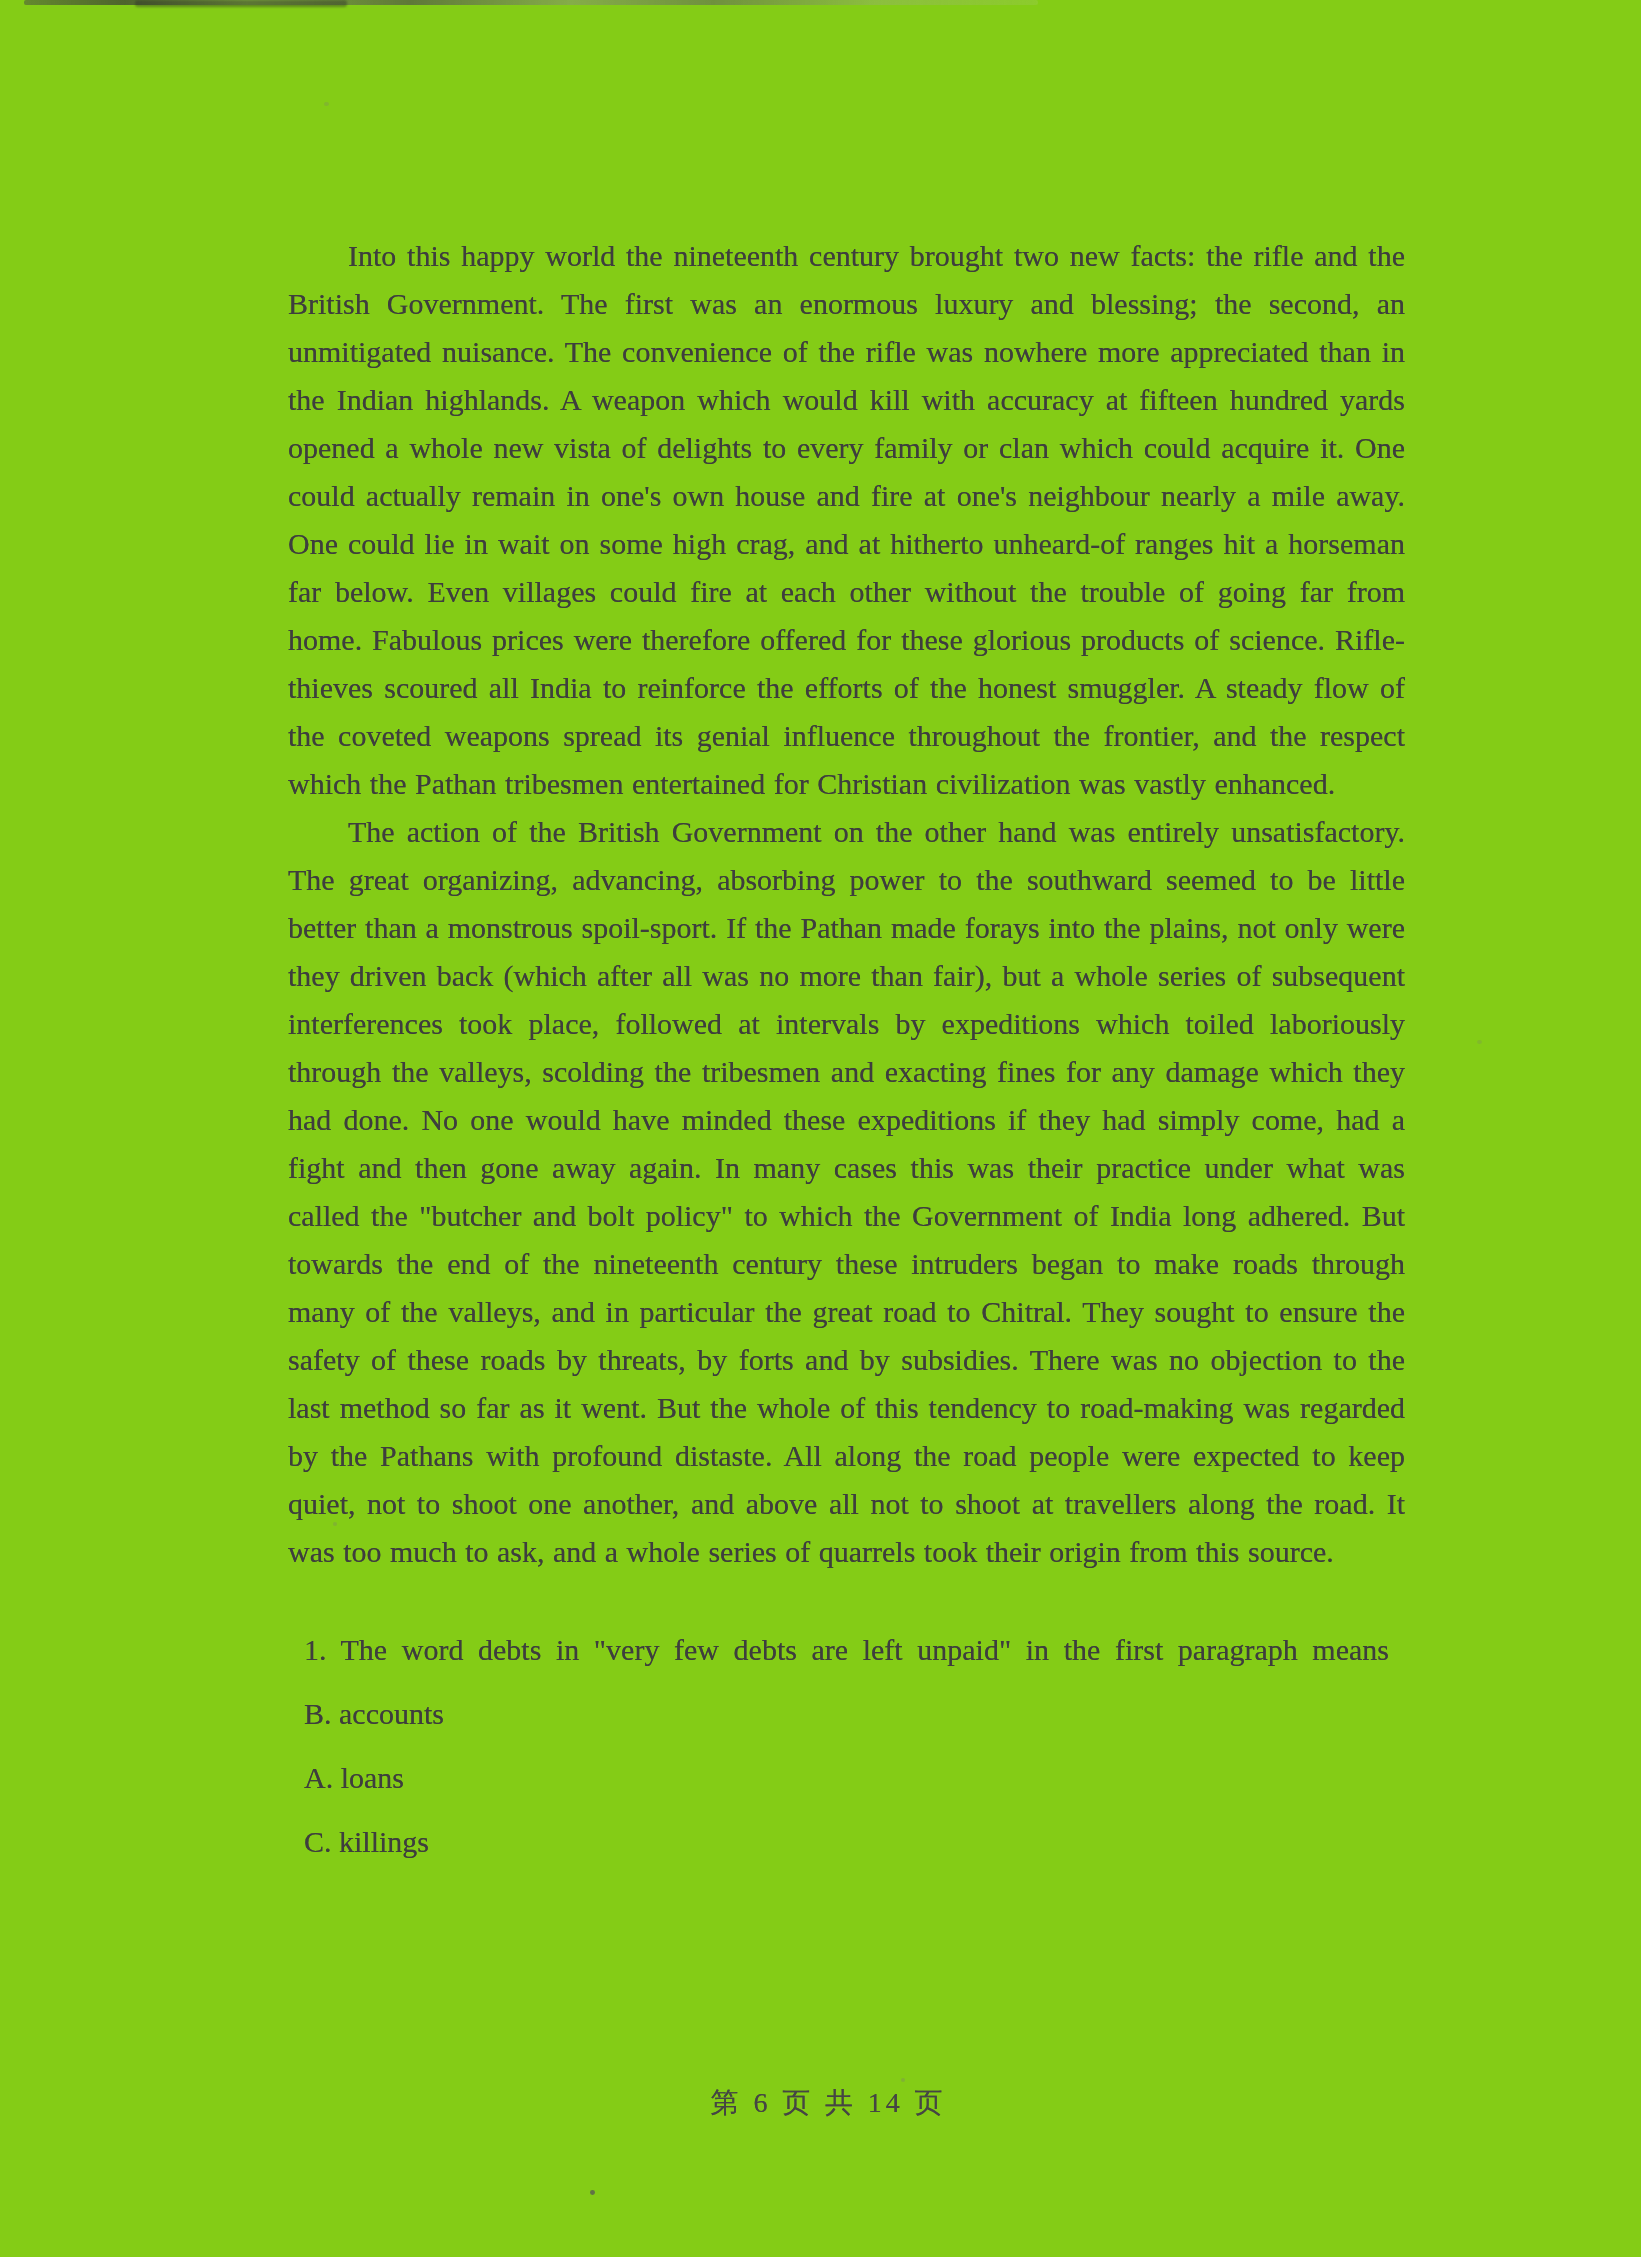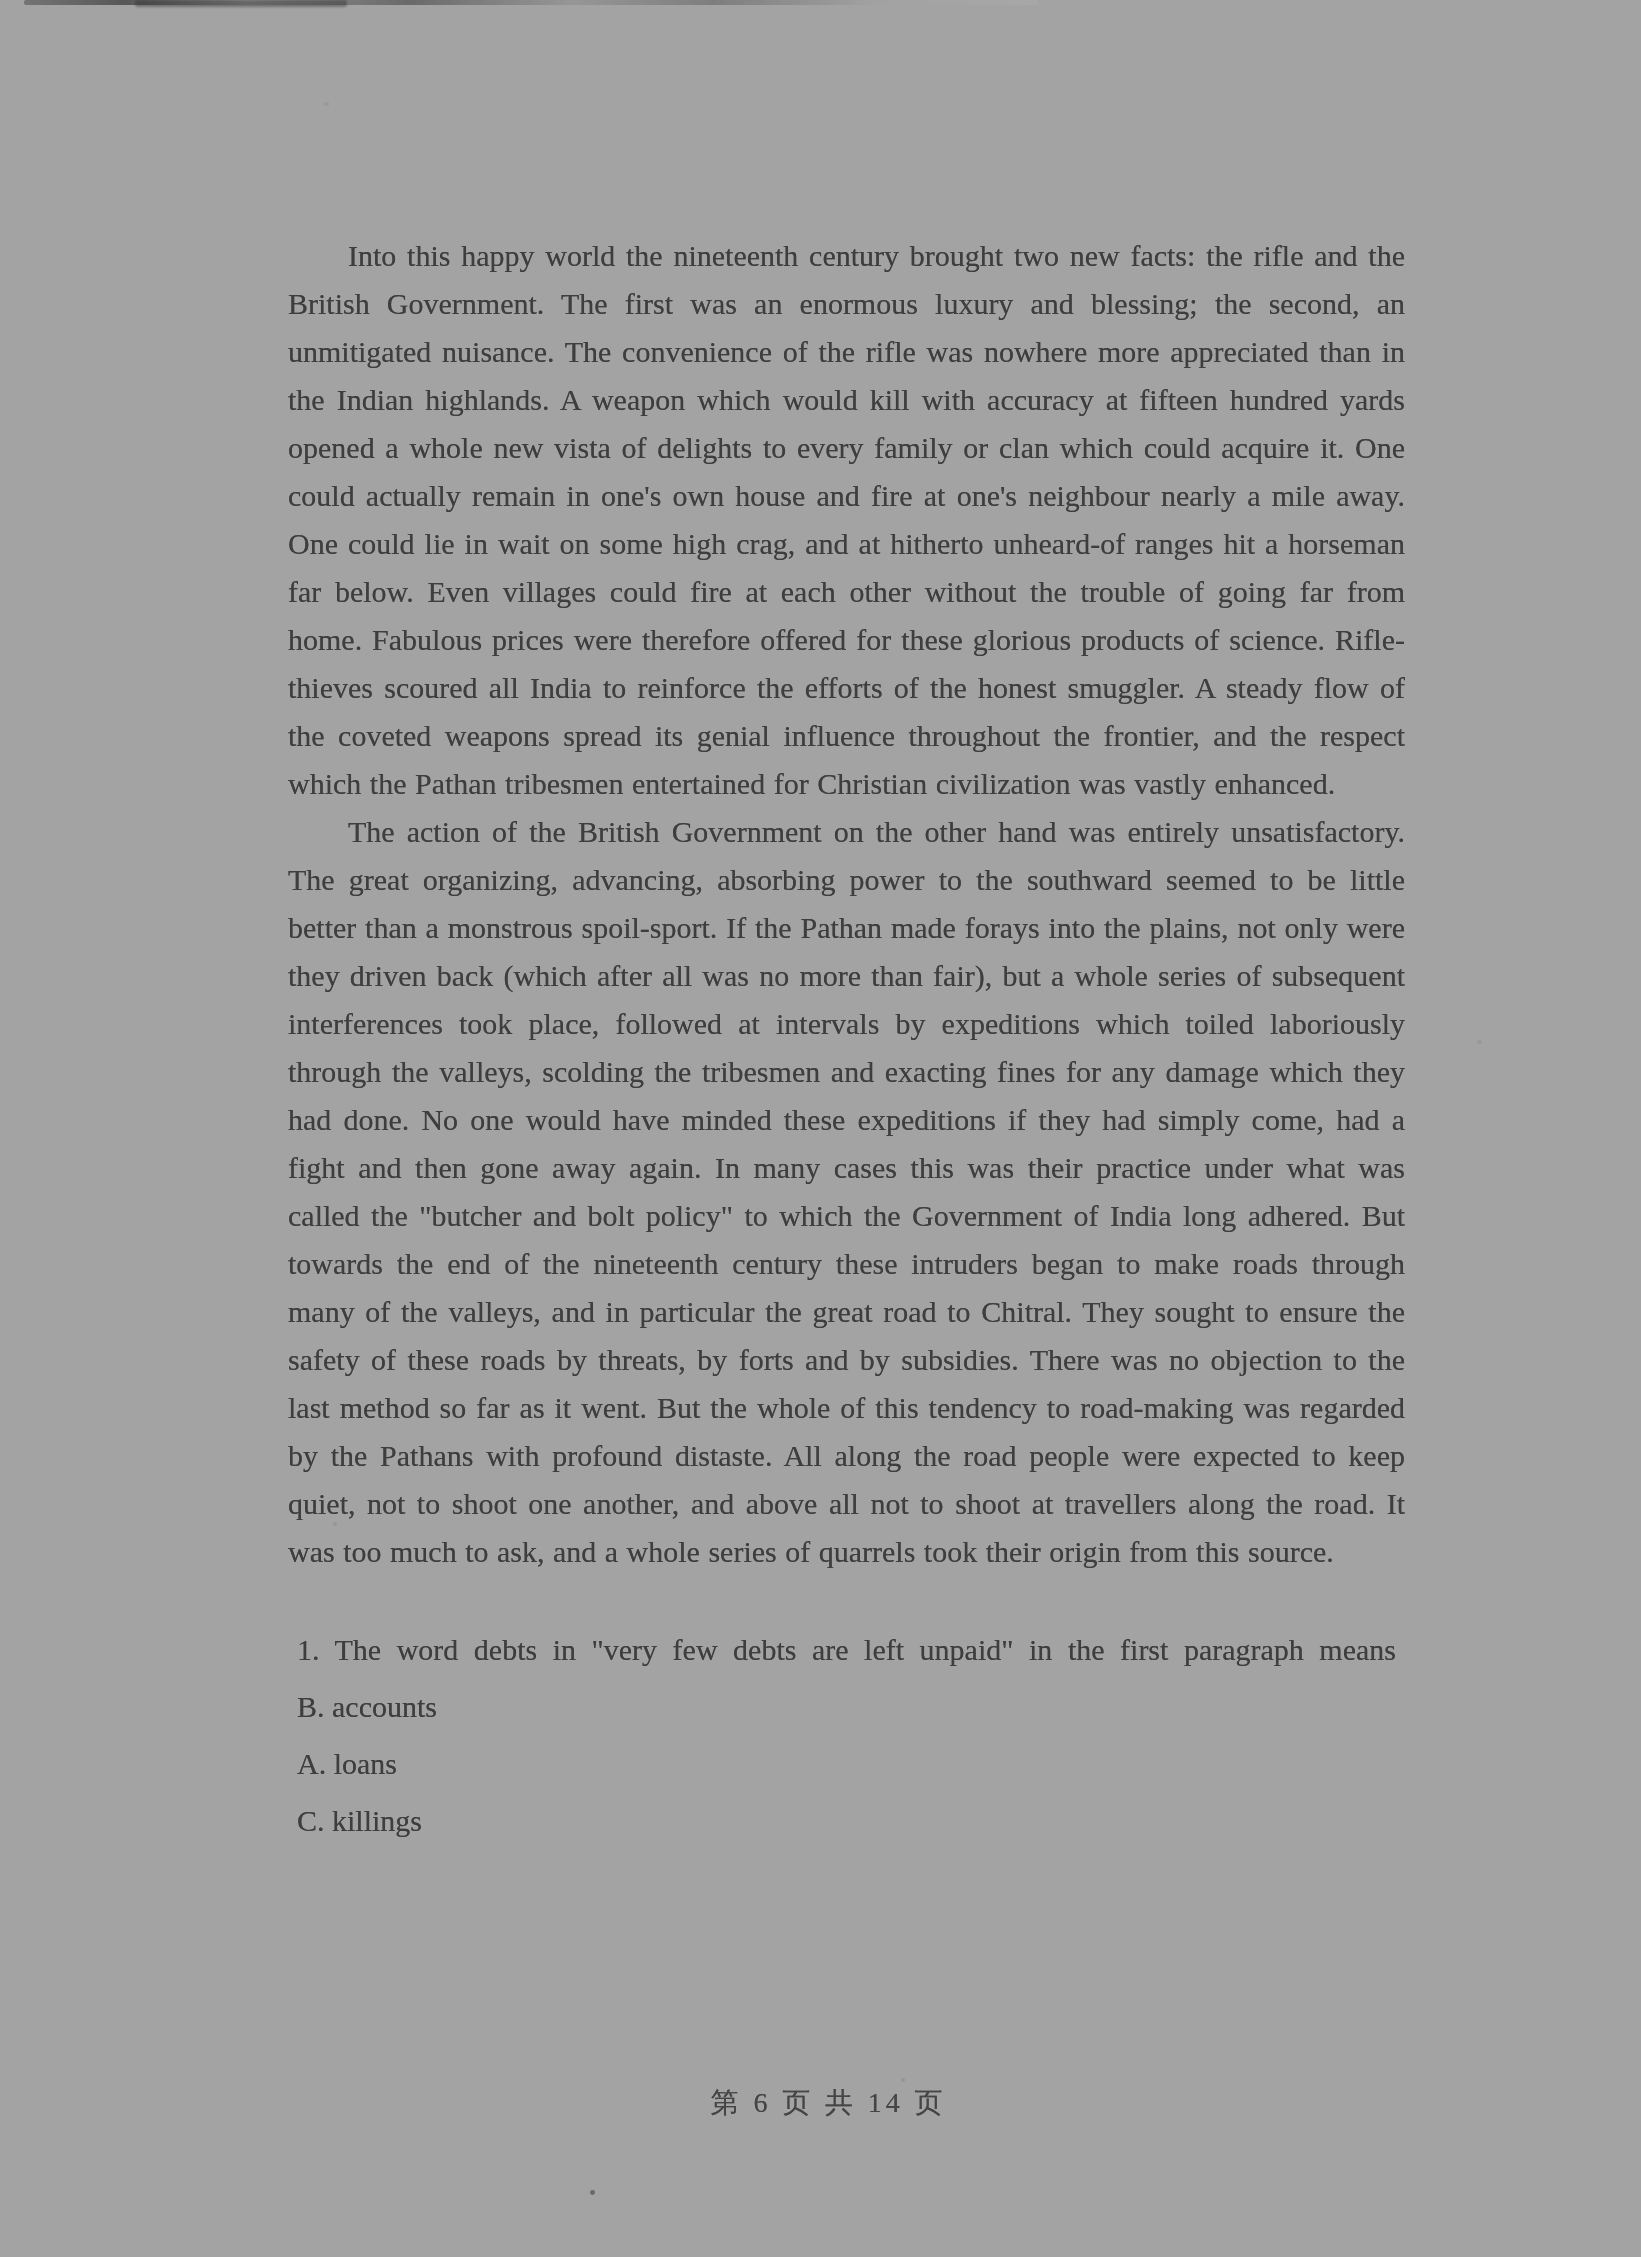--- a/index.html
+++ b/index.html
@@ -4,21 +4,21 @@
 <style>
   html, body {
     margin: 0;
     padding: 0;
     background: #ffffff;
   }
   .page {
     position: relative;
     width: 1641px;
     height: 2257px;
-    background: #a3a3a3;
+    background: #84cc16;
     overflow: hidden;
     font-family: "Liberation Serif", "DejaVu Serif", serif;
     color: #3e3e3e;
   }
   
   .scan-streak {
     position: absolute;
     top: 0;
     left: 24px;
     width: 1014px;
@@ -65,21 +65,21 @@
     line-height: 48px;
     text-shadow: 0 0 0.5px rgba(62,62,62,.75);
   }
   .para {
     margin: 0;
     text-align: justify;
     text-indent: 60px;
     word-spacing: 1px;
   }
   .qsection { margin-top: 50px; }
-  .qline { margin: 9px; }
+  .qline { margin: 16px; }
   .just {
     text-align: justify;
     text-align-last: justify;
   }
   .blankline { margin-top: 13.5px; }
 
   .footer {
     position: absolute;
     top: 2084px;
     left: 0;

